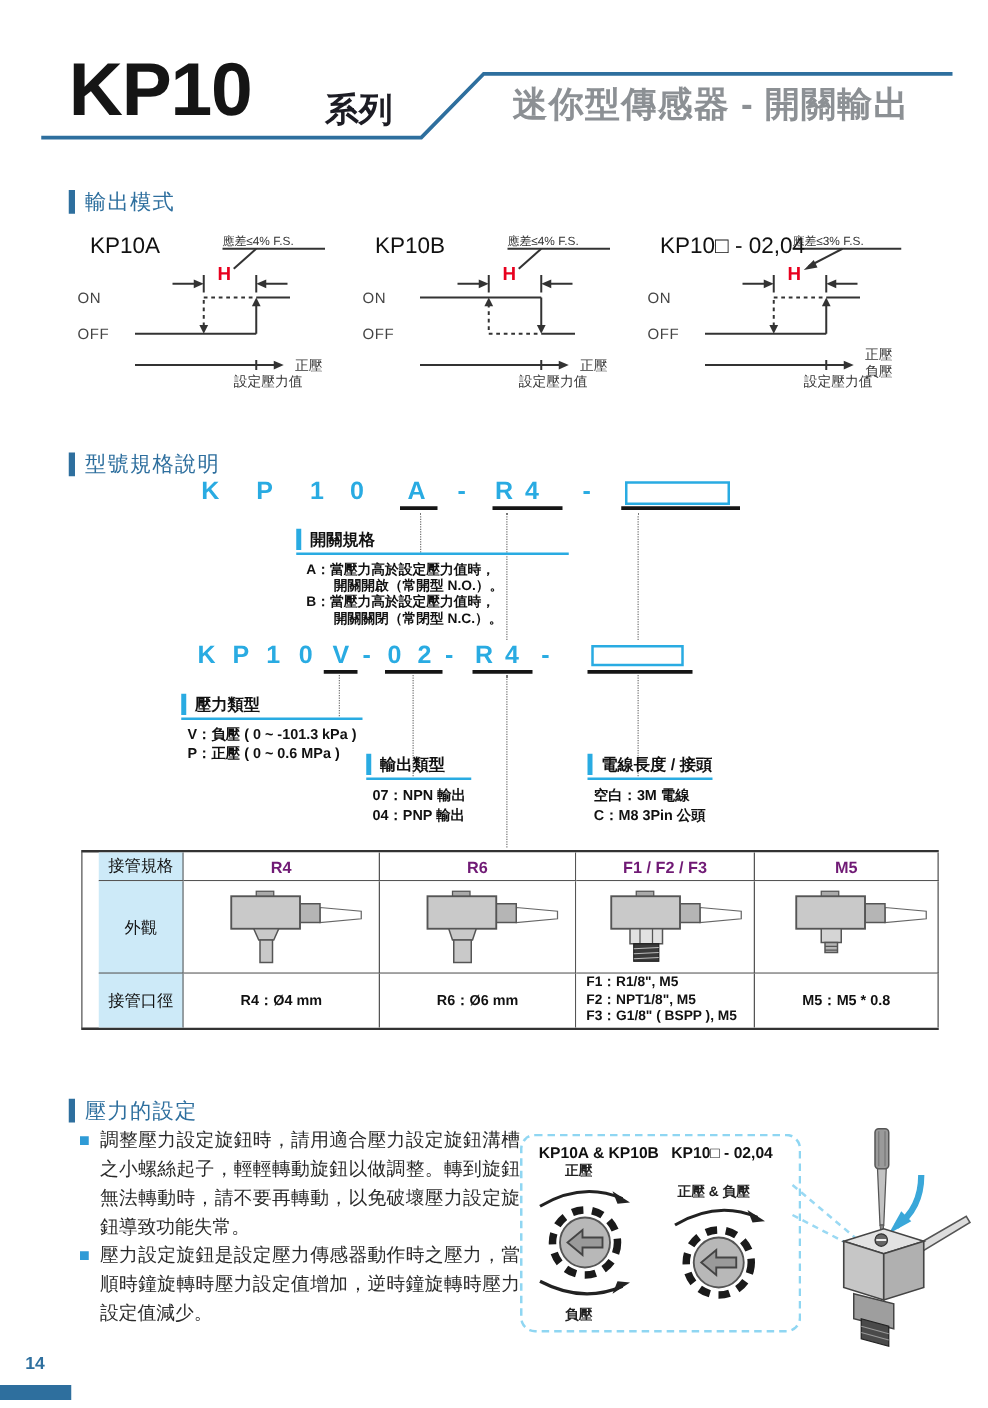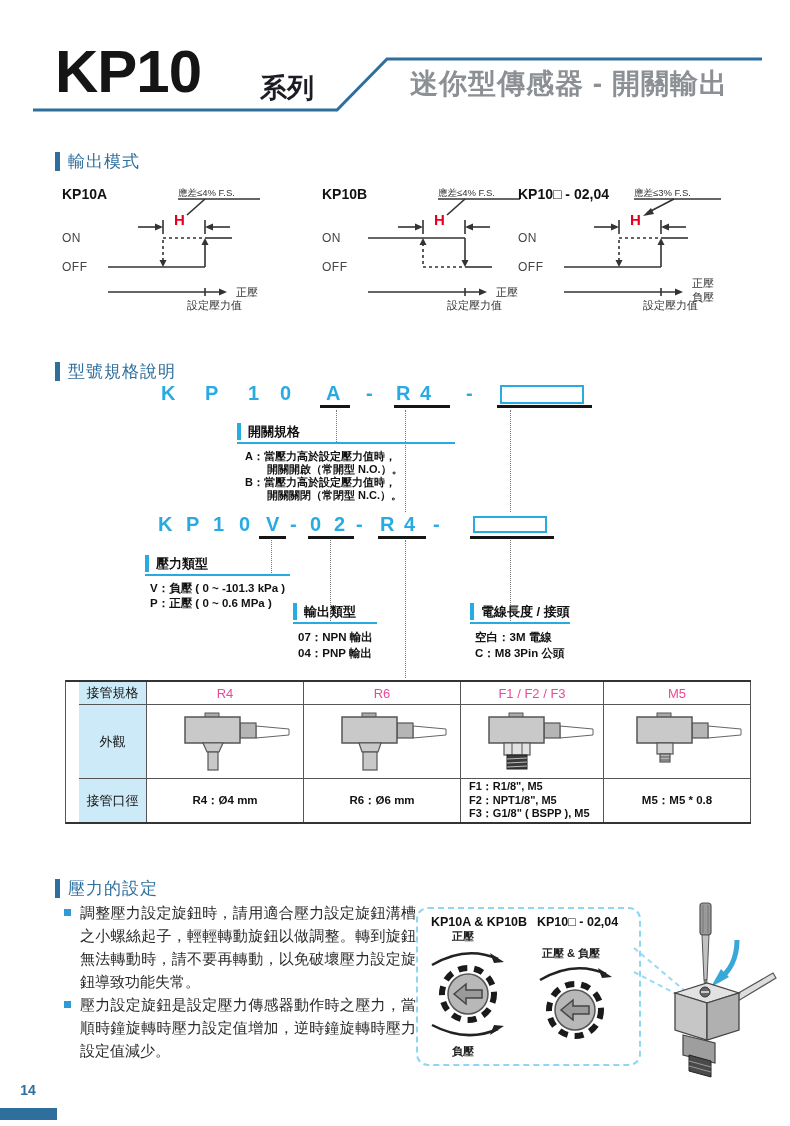--- a/index.html
+++ b/index.html
@@ -9,21 +9,21 @@
   
   .kp10{font-size:60px;font-weight:700;letter-spacing:-1px;color:#151515;line-height:1;}
   .series{font-size:27px;font-weight:700;color:#1c1c24;}
   .banner-title{font-size:28px;font-weight:700;color:#8c9094;letter-spacing:1px;white-space:nowrap;}
   
   .sec-title{display:flex;align-items:center;gap:8px;}
   .sec-bar{width:5px;height:19px;background:#2e6f9e;}
   .sec-txt{font-size:17px;color:#2e6f9e;letter-spacing:1px;}
   
   .diag{position:absolute;width:250px;height:150px;}
-  .diag .model{position:absolute;left:2px;top:0;font-size:14px;font-weight:700;color:#111;white-space:nowrap;}
+  .diag .model{position:absolute;left:12px;top:0;font-size:18px;font-weight:400;color:#111;white-space:nowrap;}
   .diag .tol{position:absolute;left:118px;top:1px;font-size:9.5px;color:#333;white-space:nowrap;}
   .diag .hys{position:absolute;left:114px;top:25px;font-size:15px;font-weight:700;color:#e8001e;}
   .diag .onoff{position:absolute;left:2px;font-size:12px;color:#444;letter-spacing:.5px;}
   .diag .axl{position:absolute;left:176px;font-size:11px;color:#333;white-space:nowrap;}
   .diag .setp{position:absolute;left:72px;top:112px;width:110px;text-align:right;font-size:11px;color:#333;white-space:nowrap;}
   
   .cchar{position:absolute;font-size:20px;font-weight:700;color:#29abe2;line-height:1;}
   .cbox{position:absolute;border:2px solid #29abe2;background:#fff;}
   .uline{position:absolute;height:3px;background:#151515;}
   .dotv{position:absolute;width:0;border-left:1px dotted #777;}
@@ -38,21 +38,21 @@
   .speclines{position:absolute;font-size:11.5px;font-weight:700;color:#111;white-space:nowrap;}
   
   .ftable{position:absolute;left:65px;top:680px;display:grid;
           grid-template-columns:68px 157px 157px 143px 147px;
           grid-template-rows:23px 74px 43px;
           border-top:2px solid #333;border-bottom:2px solid #333;border-left:1px solid #555;padding-left:13px;}
   .ftable>div{border-right:1px solid #555;border-bottom:1px solid #555;
           display:flex;align-items:center;justify-content:center;background:#fff;}
   .ftable>div.lastrow{border-bottom:none;}
   .rowhd{background:#cdeaf8 !important;font-size:13px;color:#111;}
-  .colhd{font-size:13px;font-weight:400;color:#ec4899;}
+  .colhd{font-size:13px;font-weight:700;color:#701a75;}
   .bore{font-size:11.5px;font-weight:700;color:#111;}
   .bore-multi{flex-direction:column;align-items:flex-start !important;justify-content:center;padding-left:8px;font-size:11px;font-weight:700;color:#111;line-height:13.5px;}
   
   .bullets{position:absolute;left:64px;top:901px;width:352px;}
   .bullet{display:flex;gap:9px;}
   .bullet .sq{flex:0 0 auto;width:7px;height:7px;background:#2f9bd6;margin-top:8px;}
   .bullet .bt{font-size:15px;line-height:23px;color:#2a2a2a;text-align:justify;}
   .dashbox{position:absolute;left:416px;top:907px;width:221px;height:155px;border:2px dashed #8fd6f2;border-radius:12px;}
   .kmodel{position:absolute;font-size:12.5px;font-weight:700;color:#111;white-space:nowrap;}
   .klabel{position:absolute;font-size:11px;font-weight:700;color:#222;white-space:nowrap;}
@@ -104,21 +104,21 @@
     </svg>
     <div class="model">KP10A</div>
     <div class="tol">應差≤4% F.S.</div>
     <div class="hys">H</div>
     <div class="onoff" style="top:45px;">ON</div>
     <div class="onoff" style="top:74px;">OFF</div>
     <div class="axl" style="top:99px;">正壓</div>
     <div class="setp">設定壓力值</div>
   </div>
 
-  <div class="diag" style="left:288px;top:186px;margin-left:32px;">
+  <div class="diag" style="left:288px;top:186px;">
     <svg width="250" height="150">
       <g stroke="#333" stroke-width="1.6" fill="none">
         <line x1="118" y1="13" x2="200" y2="13"></line>
           <line x1="145" y1="13" x2="127" y2="29"></line>
         <line x1="78" y1="41" x2="96" y2="41"></line>
           <line x1="170" y1="41" x2="152" y2="41"></line>
         <line x1="103" y1="34" x2="103" y2="48"></line>
           <line x1="145" y1="34" x2="145" y2="48"></line>
         <line x1="48" y1="52" x2="145" y2="52"></line>
           <line x1="145" y1="52" x2="145" y2="77"></line>

